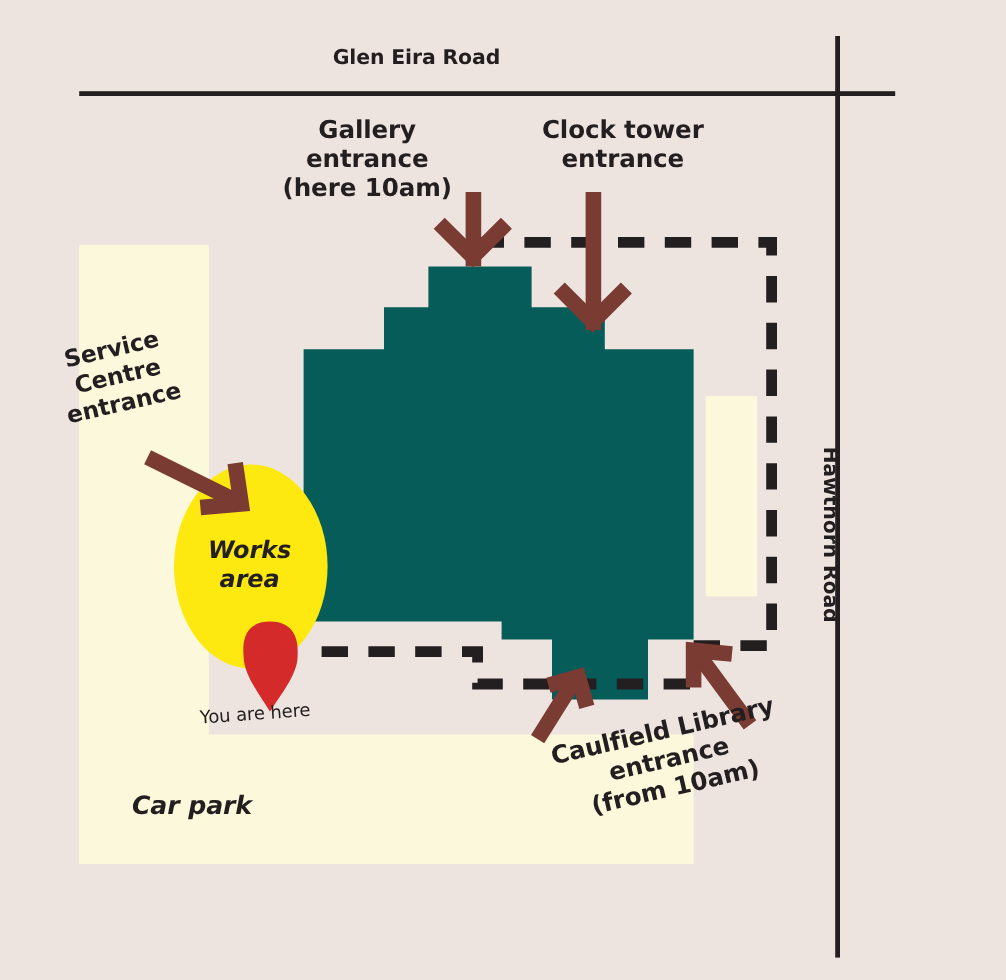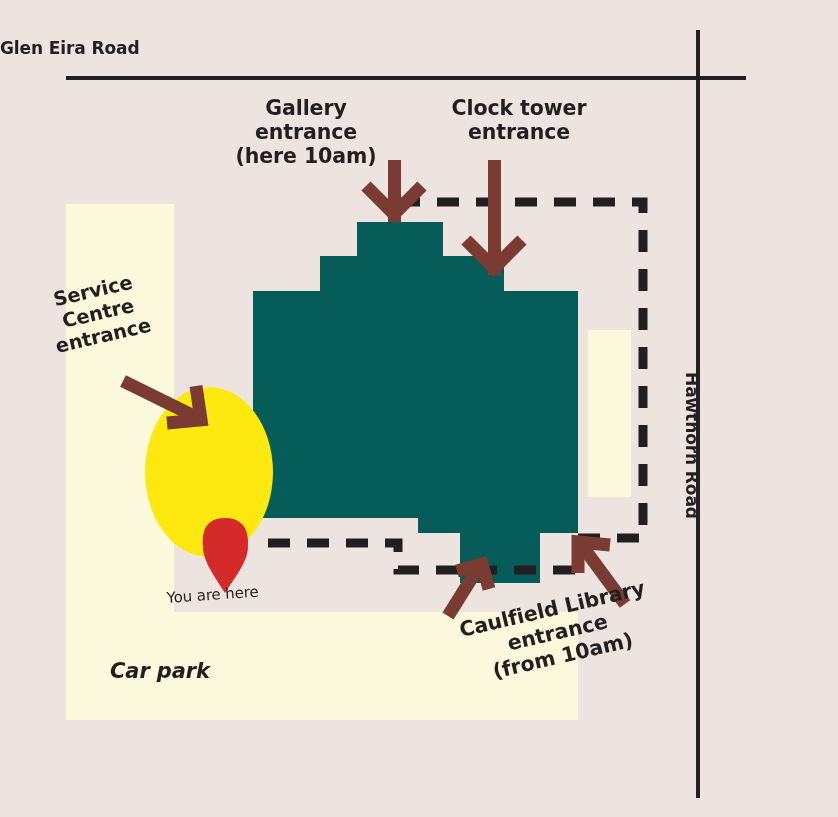--- a/index.html
+++ b/index.html
@@ -19,21 +19,21 @@
     font-family:"DejaVu Sans", sans-serif;
     font-weight:bold;
     color:#231f20;
     line-height:1.18;
     white-space:pre-line;
     letter-spacing:-0.1px;
   }
 
   #glen-eira-road-label{
     left:0;top:38px;width:694px;
-    text-align:left;
+    text-align:center;
     font-size:17px;
   }
   #hawthorn-road-label{
     left:702px;top:372px;
     font-size:17px;
     transform-origin:left top;
     transform:rotate(90deg);
     white-space:nowrap;
   }
   #gallery-entrance-label{
@@ -166,18 +166,20 @@
 entrance</div>
 
   <div class="lbl" id="service-centre-entrance-label">Service
 Centre
 entrance</div>
 
   <div class="lbl" id="caulfield-library-entrance-label">Caulfield Library
 entrance
 (from 10am)</div>
 
+  <div class="lbl" id="works-area-label">Works
+area</div>
 
   <div class="lbl" id="car-park-label">Car park</div>
 
   <div class="lbl" id="you-are-here-label">You are here</div>
 
 </div>
 
 </body></html>

